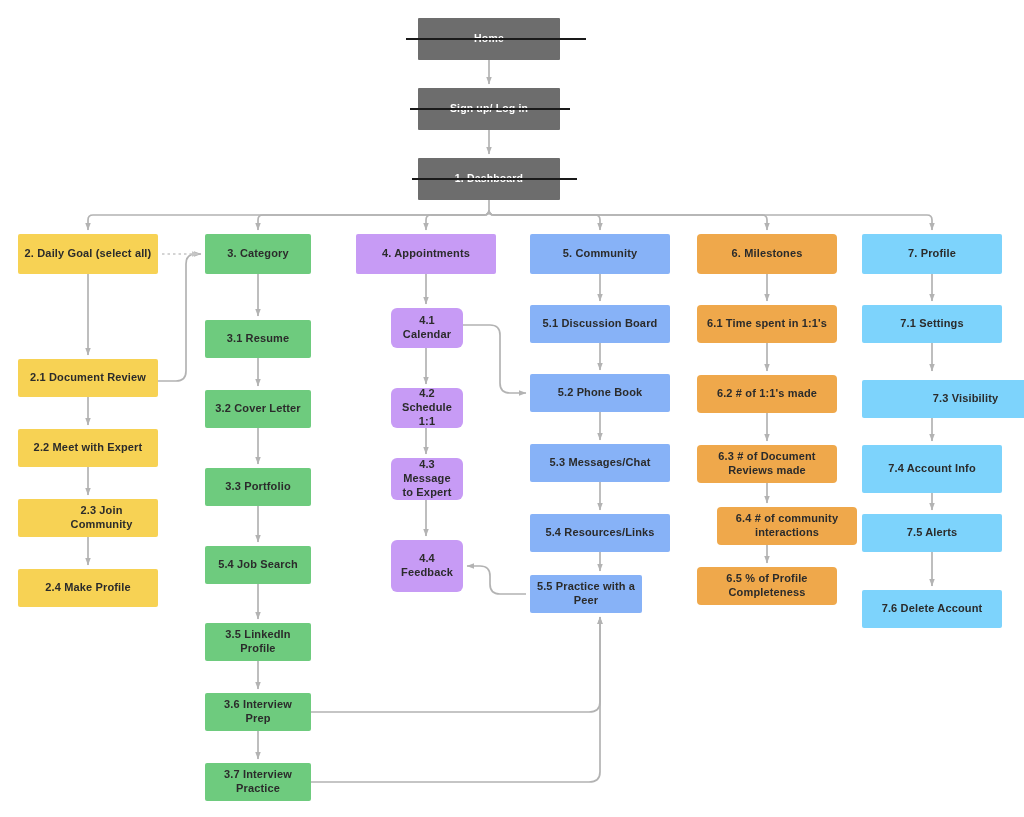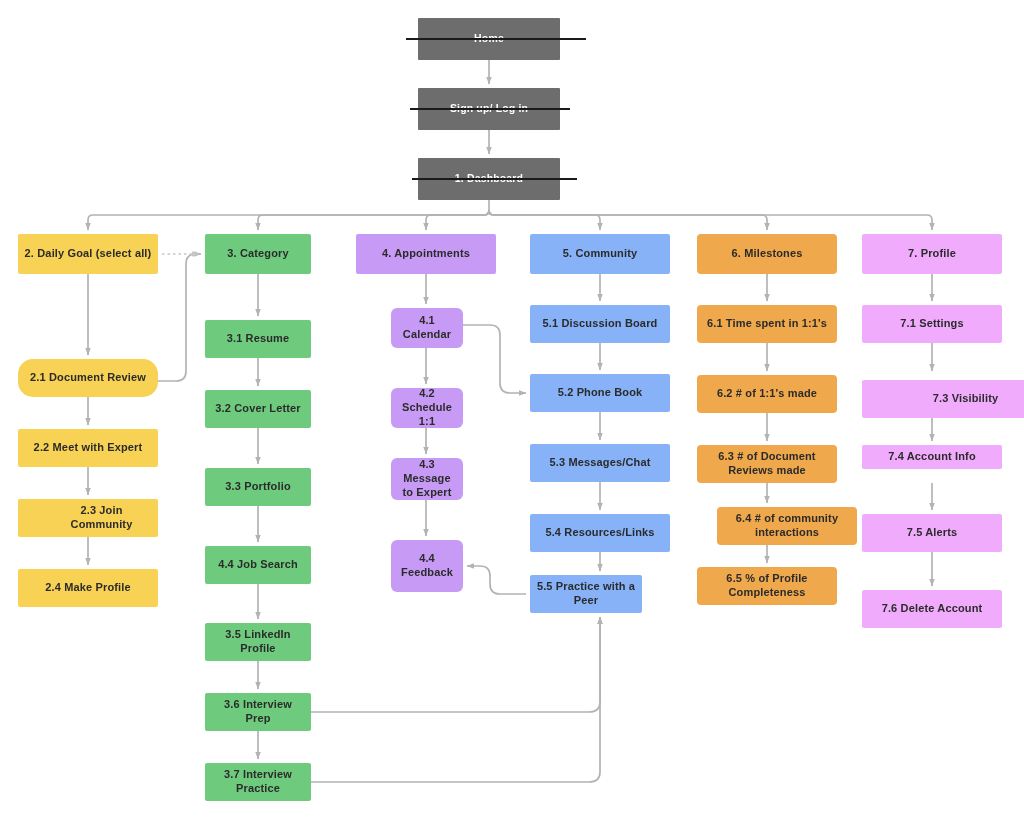--- a/index.html
+++ b/index.html
@@ -46,21 +46,21 @@
     color: #ffffff;
     background: #6d6d6d;
     border-radius: 1px;
     font-size: 10.5px;
   }
   .node.yellow  { background: #F7D254; border-radius: 2px; }
   .node.green   { background: #6ECB7E; border-radius: 2px; }
   .node.purple  { background: #C79BF5; border-radius: 6px; }
   .node.blue    { background: #87B2F7; border-radius: 2px; }
   .node.orange  { background: #EFA84B; border-radius: 4px; }
-  .node.pink    { background: #f0abfc; border-radius: 2px; }
+  .node.pink    { background: #7dd3fc; border-radius: 2px; }
 
   
   .strike {
     position: absolute;
     height: 2px;
     background: #1a1a1a;
     z-index: 3;
   }
 </style>
 </head>
@@ -143,30 +143,30 @@
 
   <div class="node root" style="left:418px;top:18px;width:142px;height:42px;">Home</div>
   <div class="node root" style="left:418px;top:88px;width:142px;height:42px;">Sign up/ Log in</div>
   <div class="node root" style="left:418px;top:158px;width:142px;height:42px;">1.  Dashboard</div>
 
   <div class="strike" style="left:406px;top:38px;width:180px;"></div>
   <div class="strike" style="left:410px;top:108px;width:160px;"></div>
   <div class="strike" style="left:412px;top:178px;width:165px;"></div>
 
   <div class="node yellow" style="left:18px;top:234px;width:140px;height:40px;">2.  Daily Goal (select all)</div>
-  <div class="node yellow" style="left:18px;top:359px;width:140px;height:38px;border-radius:15px;">2.1 Document Review</div>
+  <div class="node yellow" style="left:18px;top:359px;width:140px;height:38px;">2.1 Document Review</div>
   <div class="node yellow" style="left:18px;top:429px;width:140px;height:38px;">2.2 Meet with Expert</div>
   <div class="node yellow" style="left:18px;top:499px;width:140px;height:38px;padding-left:33px;">2.3 Join Community</div>
   <div class="node yellow" style="left:18px;top:569px;width:140px;height:38px;">2.4 Make Profile</div>
 
   <div class="node green" style="left:205px;top:234px;width:106px;height:40px;">3.  Category</div>
   <div class="node green" style="left:205px;top:320px;width:106px;height:38px;">3.1 Resume</div>
   <div class="node green" style="left:205px;top:390px;width:106px;height:38px;">3.2 Cover Letter</div>
   <div class="node green" style="left:205px;top:468px;width:106px;height:38px;">3.3 Portfolio</div>
-  <div class="node green" style="left:205px;top:546px;width:106px;height:38px;">4.4 Job Search</div>
+  <div class="node green" style="left:205px;top:546px;width:106px;height:38px;">5.4 Job Search</div>
   <div class="node green" style="left:205px;top:623px;width:106px;height:38px;">3.5 LinkedIn Profile</div>
   <div class="node green" style="left:205px;top:693px;width:106px;height:38px;">3.6 Interview Prep</div>
   <div class="node green" style="left:205px;top:763px;width:106px;height:38px;">3.7 Interview Practice</div>
 
   <div class="node purple" style="left:356px;top:234px;width:140px;height:40px;border-radius:2px;">4.  Appointments</div>
   <div class="node purple" style="left:391px;top:308px;width:72px;height:40px;">4.1 Calendar</div>
   <div class="node purple" style="left:391px;top:388px;width:72px;height:40px;">4.2 Schedule 1:1</div>
   <div class="node purple" style="left:391px;top:458px;width:72px;height:42px;">4.3 Message to Expert</div>
   <div class="node purple" style="left:391px;top:540px;width:72px;height:52px;">4.4 Feedback</div>
 
@@ -180,17 +180,17 @@
   <div class="node orange" style="left:697px;top:234px;width:140px;height:40px;">6.  Milestones</div>
   <div class="node orange" style="left:697px;top:305px;width:140px;height:38px;">6.1 Time spent in 1:1's</div>
   <div class="node orange" style="left:697px;top:375px;width:140px;height:38px;">6.2 # of 1:1's made</div>
   <div class="node orange" style="left:697px;top:445px;width:140px;height:38px;">6.3 # of Document Reviews made</div>
   <div class="node orange" style="left:697px;top:507px;width:140px;height:38px;margin-left:20px;">6.4 # of community interactions</div>
   <div class="node orange" style="left:697px;top:567px;width:140px;height:38px;">6.5 % of Profile Completeness</div>
 
   <div class="node pink" style="left:862px;top:234px;width:140px;height:40px;">7.  Profile</div>
   <div class="node pink" style="left:862px;top:305px;width:140px;height:38px;">7.1  Settings</div>
   <div class="node pink" style="left:862px;top:380px;width:167px;height:38px;padding-left:46px;">7.3  Visibility</div>
-  <div class="node pink" style="left:862px;top:445px;width:140px;height:24px;">7.4 Account Info</div>
+  <div class="node pink" style="left:862px;top:445px;width:140px;height:48px;">7.4 Account Info</div>
   <div class="node pink" style="left:862px;top:514px;width:140px;height:38px;">7.5 Alerts</div>
   <div class="node pink" style="left:862px;top:590px;width:140px;height:38px;">7.6 Delete Account</div>
 
 </div>
 
 </body></html>

